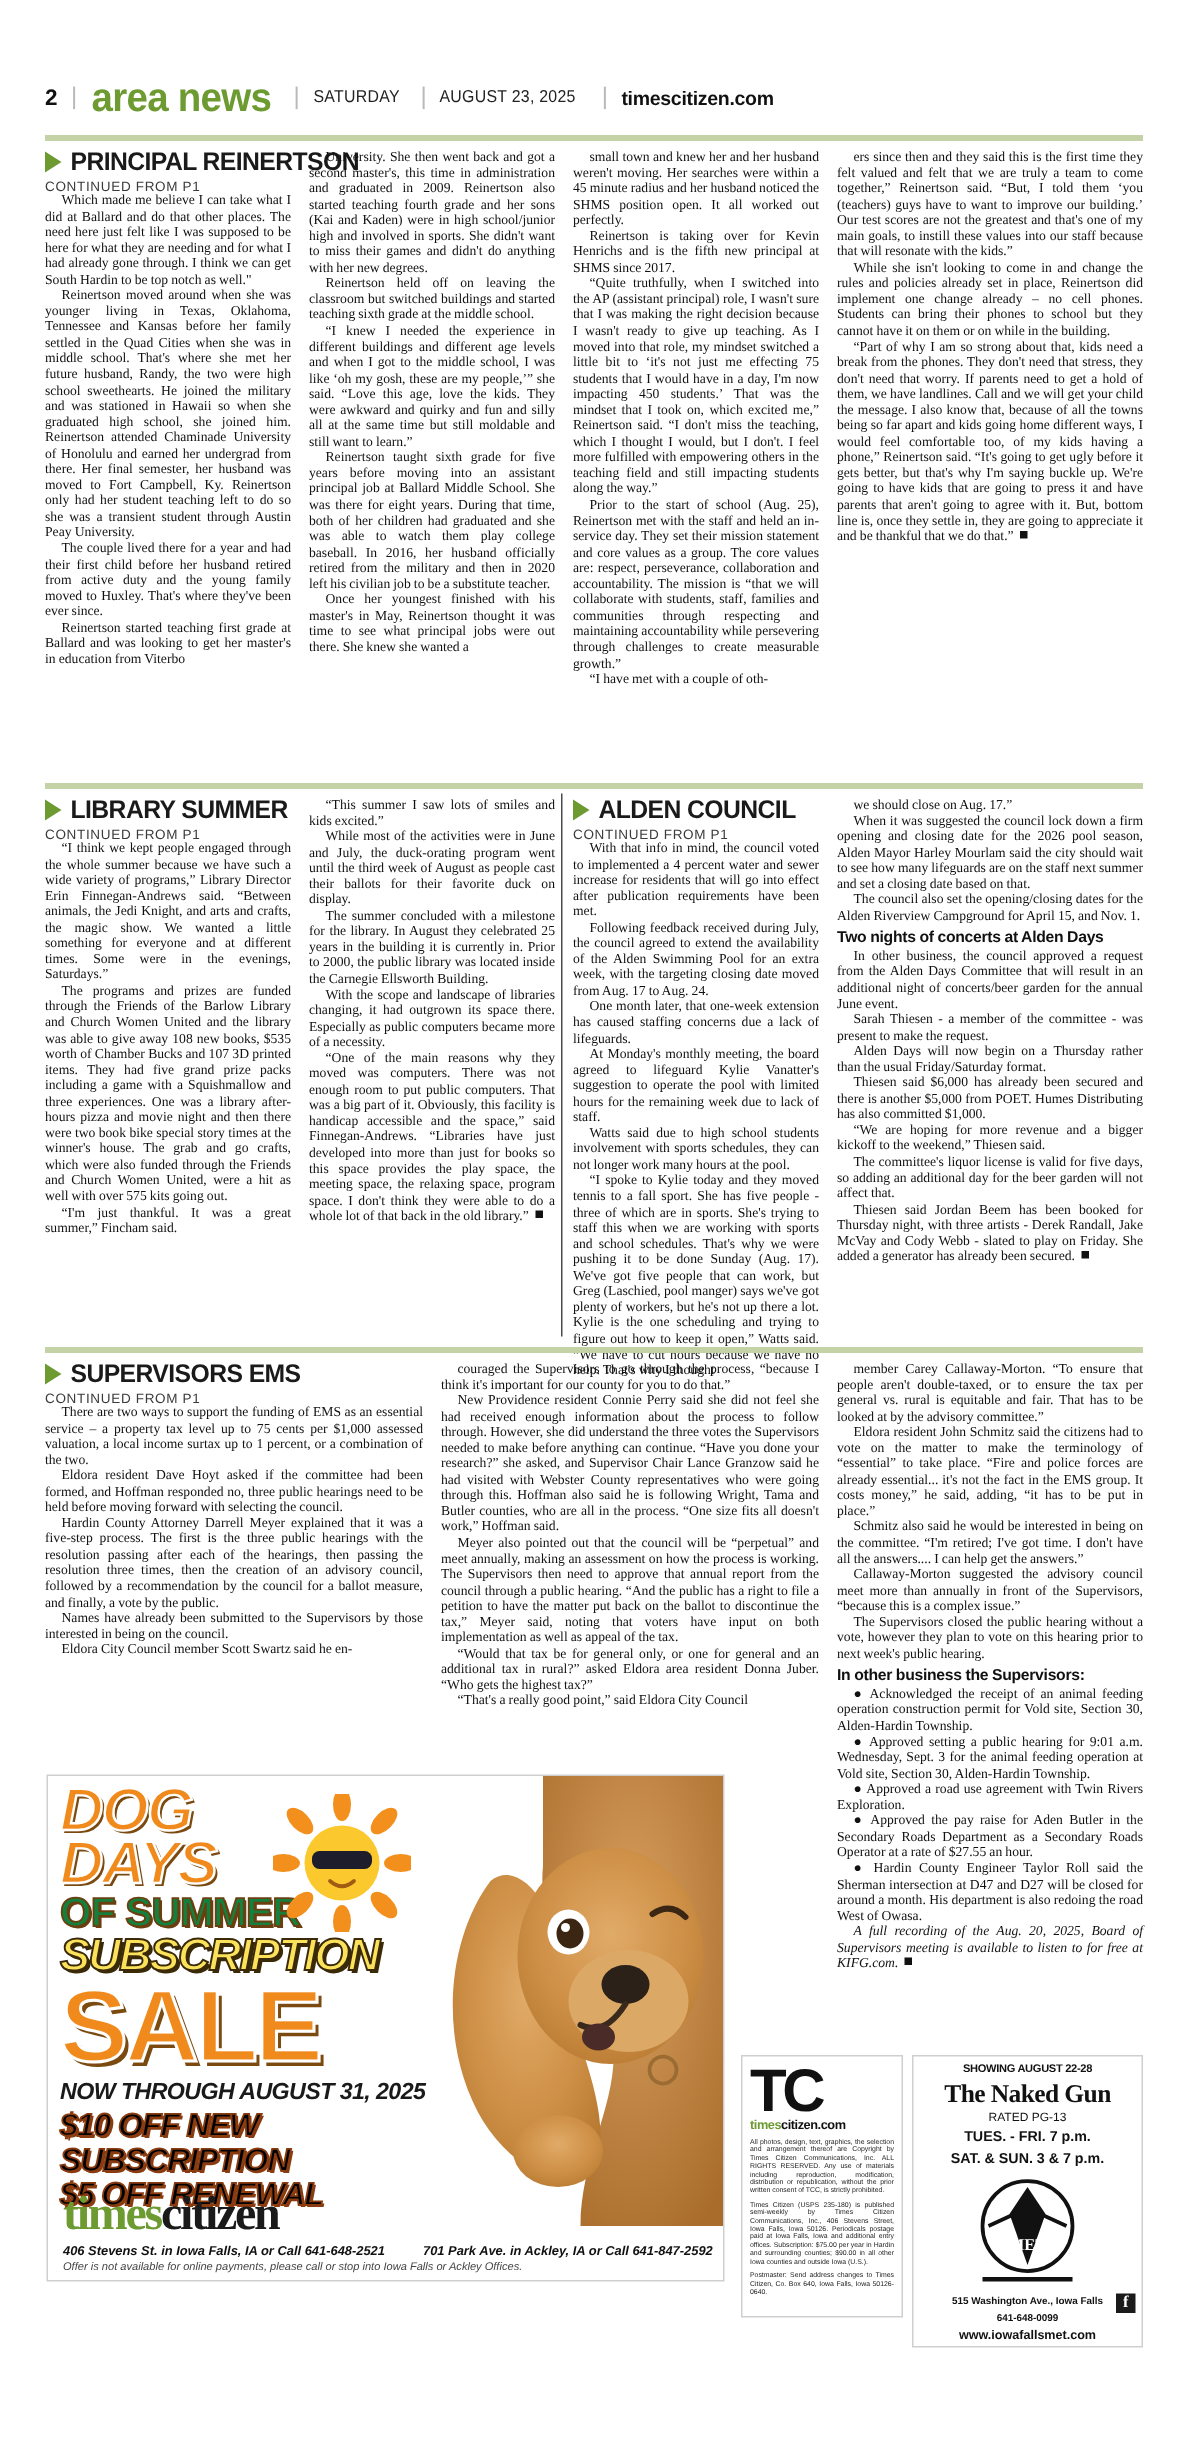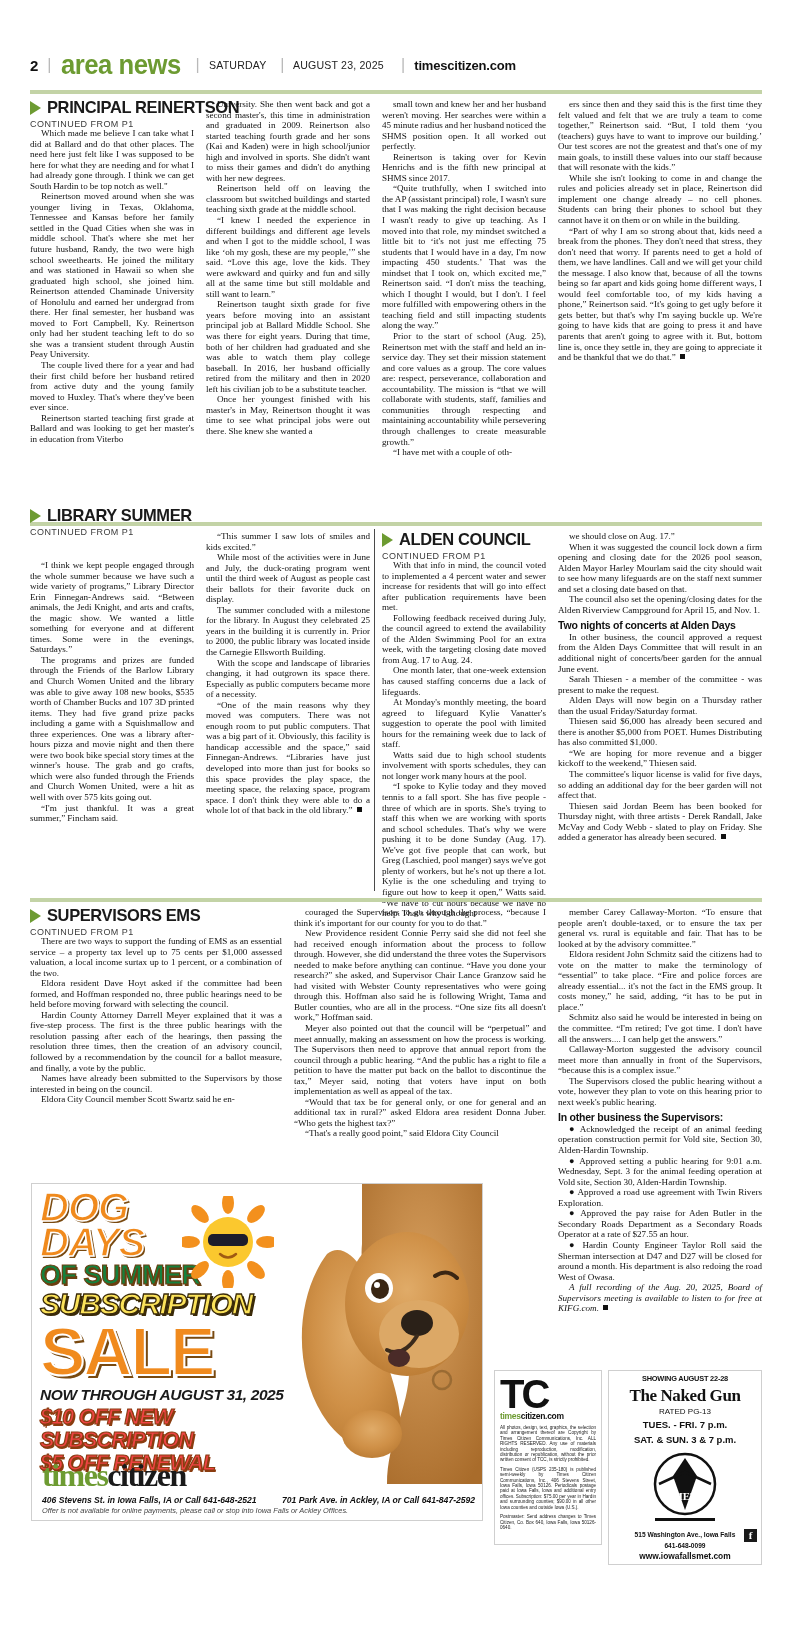--- a/index.html
+++ b/index.html
@@ -131,21 +131,21 @@
     -webkit-text-stroke:2px #ffffff;
     text-shadow:3px 3px 0 #7a4a10;
     letter-spacing:-2px; margin-top:2px;
   }
   .dd-now {
     font-family:"Liberation Sans", sans-serif; font-weight:bold; font-style:italic;
     font-size:15.5px; color:#1a1a1a; letter-spacing:-0.4px; margin-top:4px;
   }
   .dd-off1, .dd-off2 {
     font-family:"Liberation Sans", sans-serif; font-weight:bold; font-style:italic;
-    color:#ef4444; -webkit-text-stroke:1.2px #8a3c10;
+    color:#000000; -webkit-text-stroke:1.2px #8a3c10;
     text-shadow:1.5px 1.5px 0 #8a3c10;
     letter-spacing:-0.8px;
   }
   .dd-off1 { font-size:21.5px; line-height:23px; margin-top:2px; }
   .dd-off2 { font-size:21.5px; line-height:23px; }
   .tc-logo {
     position:absolute; left:10px; top:275px;
     font-family:"Liberation Serif", serif; font-weight:bold;
     font-size:32px; letter-spacing:-1.5px; line-height:32px;
   }
@@ -279,21 +279,21 @@
       <p>“I have met with a couple of oth-</p>
     </div>
   <div class="col" style="left:558px; top:99px; width:204px;">
       <p>ers since then and they said this is the first time they felt valued and felt that we are truly a team to come together,” Reinertson said. “But, I told them ‘you (teachers) guys have to want to improve our building.’ Our test scores are not the greatest and that's one of my main goals, to instill these values into our staff because that will resonate with the kids.”</p>
       <p>While she isn't looking to come in and change the rules and policies already set in place, Reinertson did implement one change already – no cell phones. Students can bring their phones to school but they cannot have it on them or on while in the building.</p>
       <p>“Part of why I am so strong about that, kids need a break from the phones. They don't need that stress, they don't need that worry. If parents need to get a hold of them, we have landlines. Call and we will get your child the message. I also know that, because of all the towns being so far apart and kids going home different ways, I would feel comfortable too, of my kids having a phone,” Reinertson said. “It's going to get ugly before it gets better, but that's why I'm saying buckle up. We're going to have kids that are going to press it and have parents that aren't going to agree with it. But, bottom line is, once they settle in, they are going to appreciate it and be thankful that we do that.”<span class="endmark"></span></p>
     </div>
 
   <div class="rule-green" style="left:30px; top:522px; width:732px;"></div>
 
-  <div class="jump-head" style="left:30px; top:507px;">
+  <div class="jump-head" style="left:30px; top:531px;">
     <div class="hl">
       <span class="tri"></span>
       <span class="jump-title">LIBRARY SUMMER</span>
     </div>
     <div class="jump-sub">CONTINUED FROM P1</div>
   </div>
 
   <div class="col" style="left:30px; top:560px; width:164px;">
       <p>“I think we kept people engaged through the whole summer because we have such a wide variety of programs,” Library Director Erin Finnegan-Andrews said. “Between animals, the Jedi Knight, and arts and crafts, the magic show. We wanted a little something for everyone and at different times. Some were in the evenings, Saturdays.”</p>
       <p>The programs and prizes are funded through the Friends of the Barlow Library and Church Women United and the library was able to give away 108 new books, $535 worth of Chamber Bucks and 107 3D printed items. They had five grand prize packs including a game with a Squishmallow and three experiences. One was a library after-hours pizza and movie night and then there were two book bike special story times at the winner's house. The grab and go crafts, which were also funded through the Friends and Church Women United, were a hit as well with over 575 kits going out.</p>

